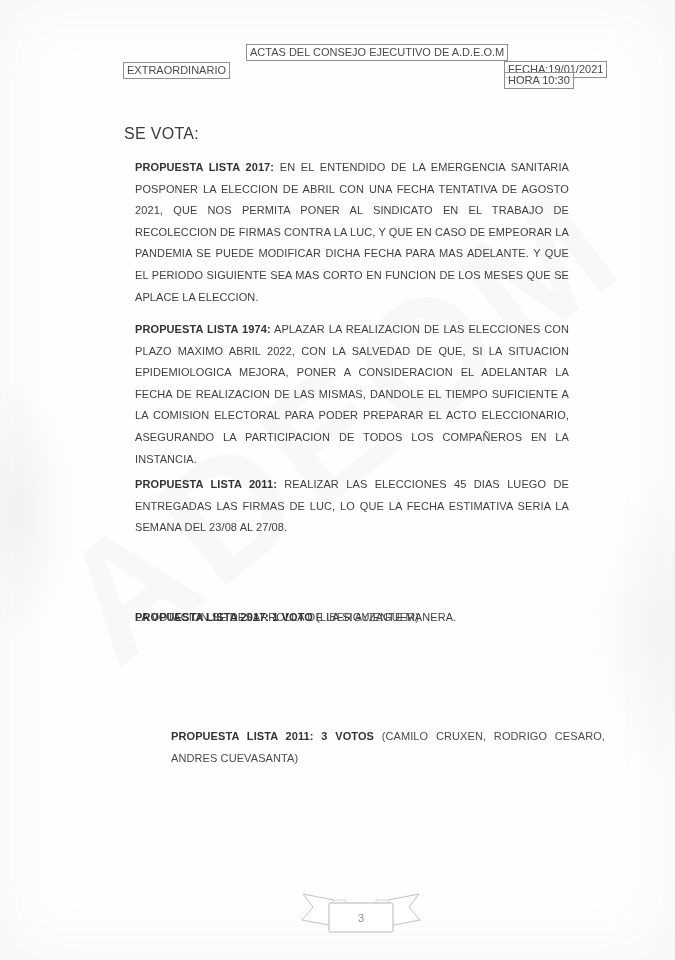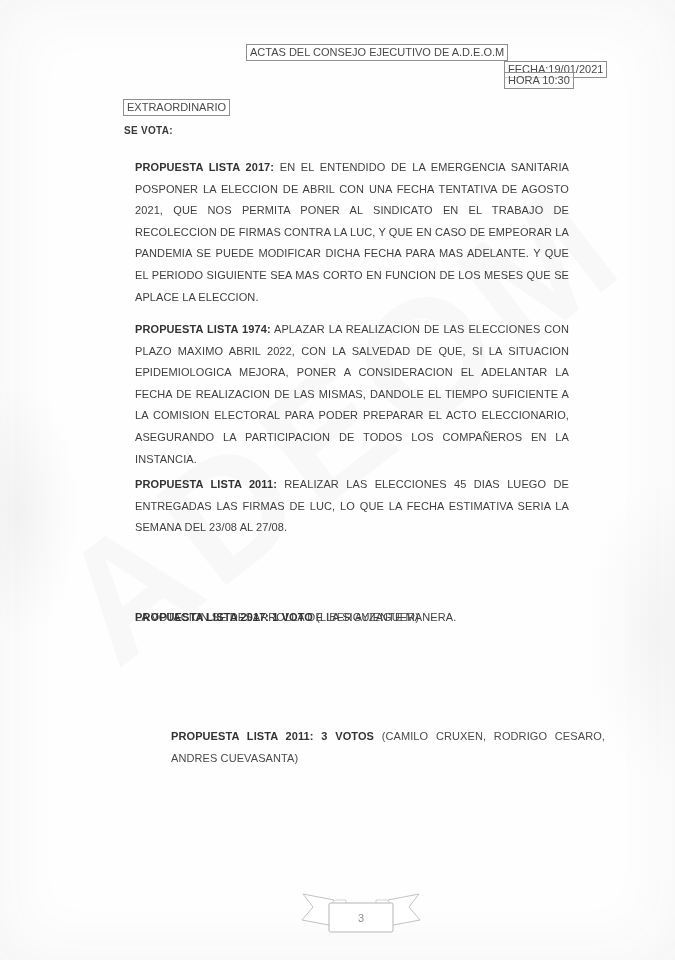--- a/index.html
+++ b/index.html
@@ -40,26 +40,26 @@
     position: absolute;
     border: 1px solid #8f8f8f;
     padding: 1px 3px 2px 3px;
     font-size: 11px;
     line-height: 12px;
     color: #4a4a4a;
     white-space: nowrap;
     background: rgba(255,255,255,0.6);
   }
   .title-box  { left: 246px; top: 44px; }
-  .extra-box  { left: 123px; top: 62px; margin-top: 37px; }
+  .extra-box  { left: 123px; top: 62px; }
   .fecha-box  { left: 504px; top: 61px; }
   .hora-box   { left: 504px; top: 72px; text-align: center; }
   .heading {
     position: absolute; left: 124px; top: 125px;
-    font-size: 10px; font-weight: 700; color: #3a3a3a; letter-spacing: 0.3px;
+    font-size: 16px; font-weight: 400; color: #3a3a3a; letter-spacing: 0.3px;
   }
   .para {
     position: absolute;
     left: 135px;
     width: 434px;
     text-align: justify;
     font-size: 11px;
     line-height: 21.6px;
     color: #3f3f3f;
     letter-spacing: 0.1px;

